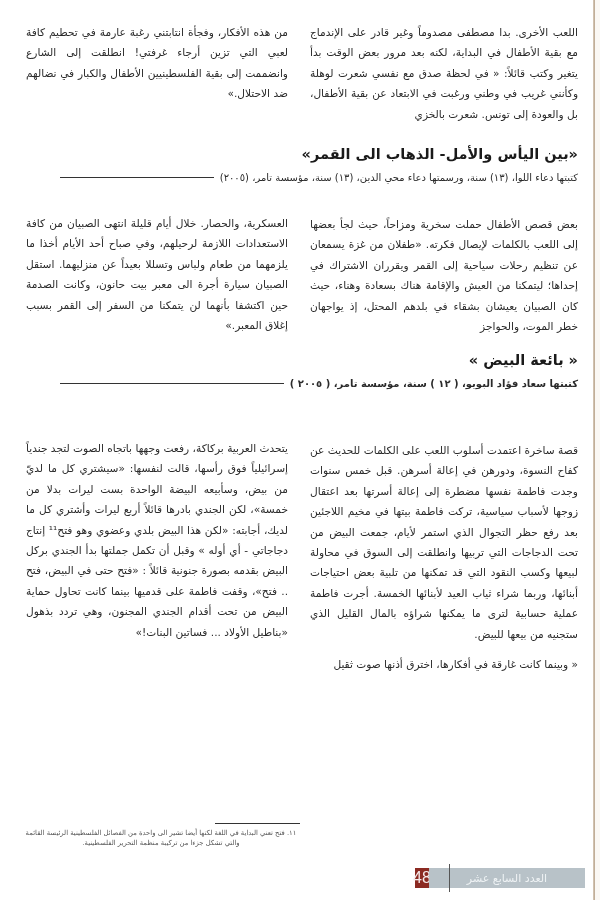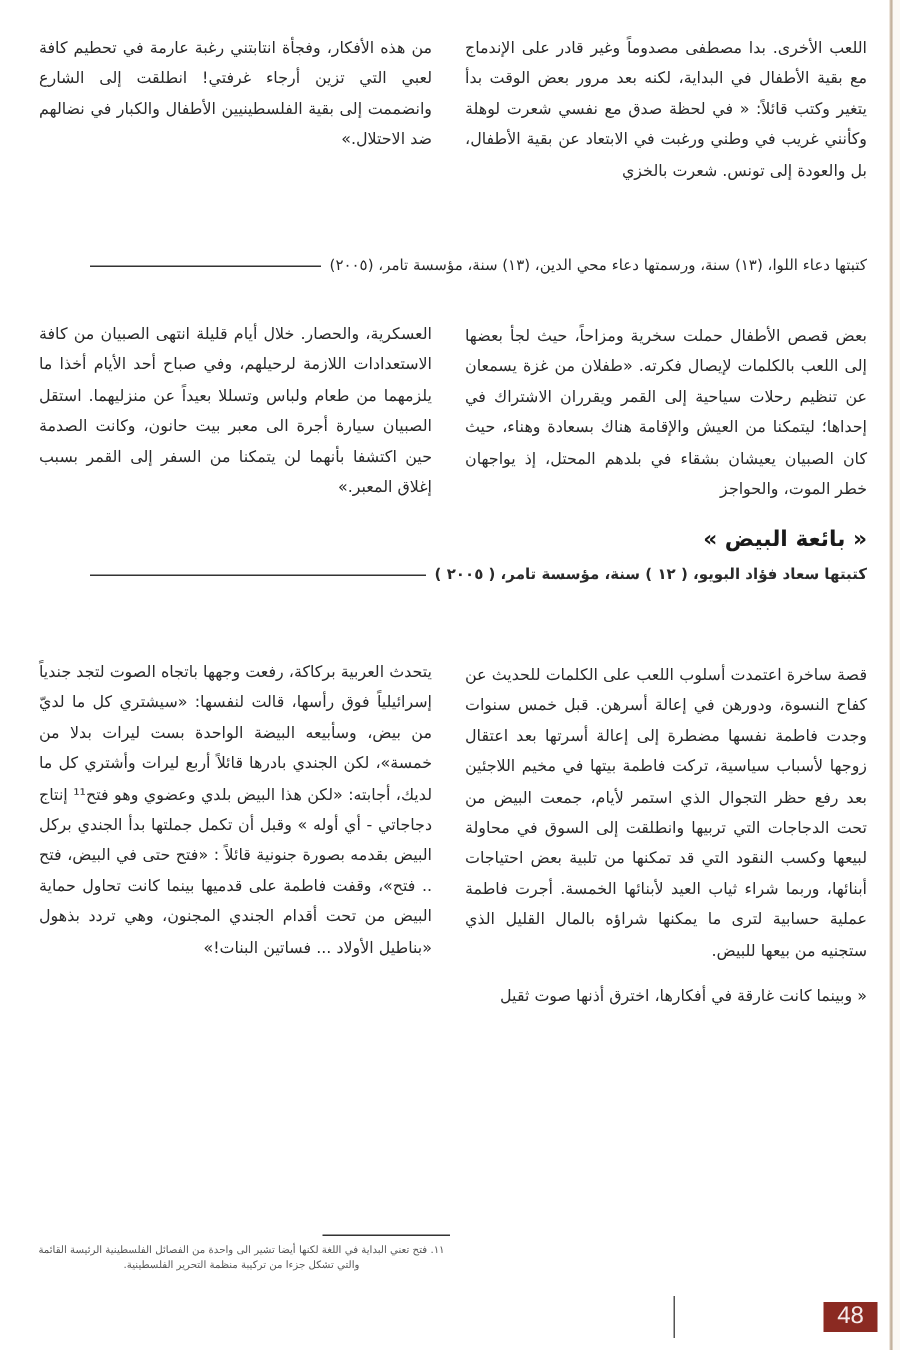--- a/index.html
+++ b/index.html
@@ -36,40 +36,41 @@
   }
   .footer {
     position:absolute; top:868px; left:415px; width:170px; height:20px;
     display:flex; flex-direction:row-reverse; direction:ltr;
   }
   .footer .label {
     flex:1; background:#b8c2c8; color:#eef2f4; font-size:11px;
     display:flex; align-items:center; justify-content:center; direction:rtl;
   }
   .footer .num {
-    width:36px; background:#8b2a22; color:#f5eaea; font-size:16px;
+    width:14px; background:#8b2a22; color:#f5eaea; font-size:16px;
     display:flex; align-items:center; justify-content:center;
     font-family:"Liberation Sans", sans-serif;
   }
   .footer .tick { position:absolute; left:34px; top:-4px; width:1px; height:28px; background:#555; }
 </style>
 </head>
 <body>
 
 <div class="page">
   <div class="binding2"></div>
   <div class="binding"></div>
 
   <div class="col left-col" style="top:22px;">
     <p>من هذه الأفكار، وفجأة انتابتني رغبة عارمة في تحطيم كافة لعبي التي تزين أرجاء غرفتي! انطلقت إلى الشارع وانضممت إلى بقية الفلسطينيين الأطفال والكبار في نضالهم ضد الاحتلال.»</p>
   </div>
   <div class="col right-col" style="top:22px;">
     <p>اللعب الأخرى. بدا مصطفى مصدوماً وغير قادر على الإندماج مع بقية الأطفال في البداية، لكنه بعد مرور بعض الوقت بدأ يتغير وكتب قائلاً: « في لحظة صدق مع نفسي شعرت لوهلة وكأنني غريب في وطني ورغبت في الابتعاد عن بقية الأطفال، بل والعودة إلى تونس. شعرت بالخزي</p>
   </div>
 
+  <div class="story-title" style="top:146px;">«بين اليأس والأمل- الذهاب الى القمر»</div>
   <div class="byline" style="top:172px;">
     <span>كتبتها دعاء اللوا، (١٣) سنة، ورسمتها دعاء محي الدين، (١٣) سنة، مؤسسة تامر، (٢٠٠٥)</span>
     <span class="rule"></span>
   </div>
   <div class="col right-col" style="top:214px;">
     <p>بعض قصص الأطفال حملت سخرية ومزاحاً، حيث لجأ بعضها إلى اللعب بالكلمات لإيصال فكرته. «طفلان من غزة يسمعان عن تنظيم رحلات سياحية إلى القمر ويقرران الاشتراك في إحداها؛ ليتمكنا من العيش والإقامة هناك بسعادة وهناء، حيث كان الصبيان يعيشان بشقاء في بلدهم المحتل، إذ يواجهان خطر الموت، والحواجز</p>
   </div>
   <div class="col left-col" style="top:213px;">
     <p>العسكرية، والحصار. خلال أيام قليلة انتهى الصبيان من كافة الاستعدادات اللازمة لرحيلهم، وفي صباح أحد الأيام أخذا ما يلزمهما من طعام ولباس وتسللا بعيداً عن منزليهما. استقل الصبيان سيارة أجرة الى معبر بيت حانون، وكانت الصدمة حين اكتشفا بأنهما لن يتمكنا من السفر إلى القمر بسبب إغلاق المعبر.»</p>
   </div>
@@ -84,16 +85,17 @@
     <p style="margin-top:10px;">« وبينما كانت غارقة في أفكارها، اخترق أذنها صوت ثقيل</p>
   </div>
   <div class="col left-col" style="top:438px;">
     <p>يتحدث العربية بركاكة، رفعت وجهها باتجاه الصوت لتجد جندياً إسرائيلياً فوق رأسها، قالت لنفسها: «سيشتري كل ما لديّ من بيض، وسأبيعه البيضة الواحدة بست ليرات بدلا من خمسة»، لكن الجندي بادرها قائلاً أربع ليرات وأشتري كل ما لديك، أجابته: «لكن هذا البيض بلدي وعضوي وهو فتح¹¹ إنتاج دجاجاتي - أي أوله » وقبل أن تكمل جملتها بدأ الجندي بركل البيض بقدمه بصورة جنونية قائلاً : «فتح حتى في البيض، فتح .. فتح»، وقفت فاطمة على قدميها بينما كانت تحاول حماية البيض من تحت أقدام الجندي المجنون، وهي تردد بذهول «بناطيل الأولاد ... فساتين البنات!»</p>
   </div>
 
   <div class="footnote-rule"></div>
   <div class="footnote">١١. فتح تعني البداية في اللغة لكنها أيضا تشير الى واحدة من الفصائل الفلسطينية الرئيسة القائمة والتي تشكل جزءا من تركيبة منظمة التحرير الفلسطينية.</div>
 
   <div class="footer">
+    <div class="label">العدد السابع عشر</div>
     <div class="num">48</div>
     <div class="tick"></div>
   </div>
 </div>
 
 </body></html>

